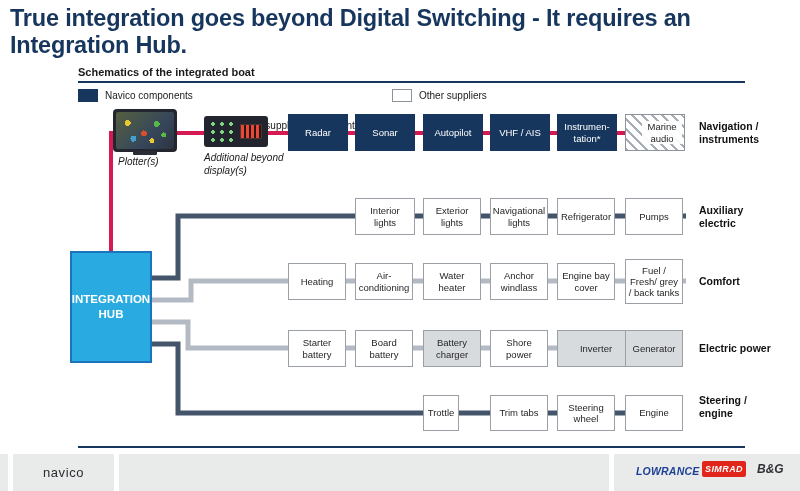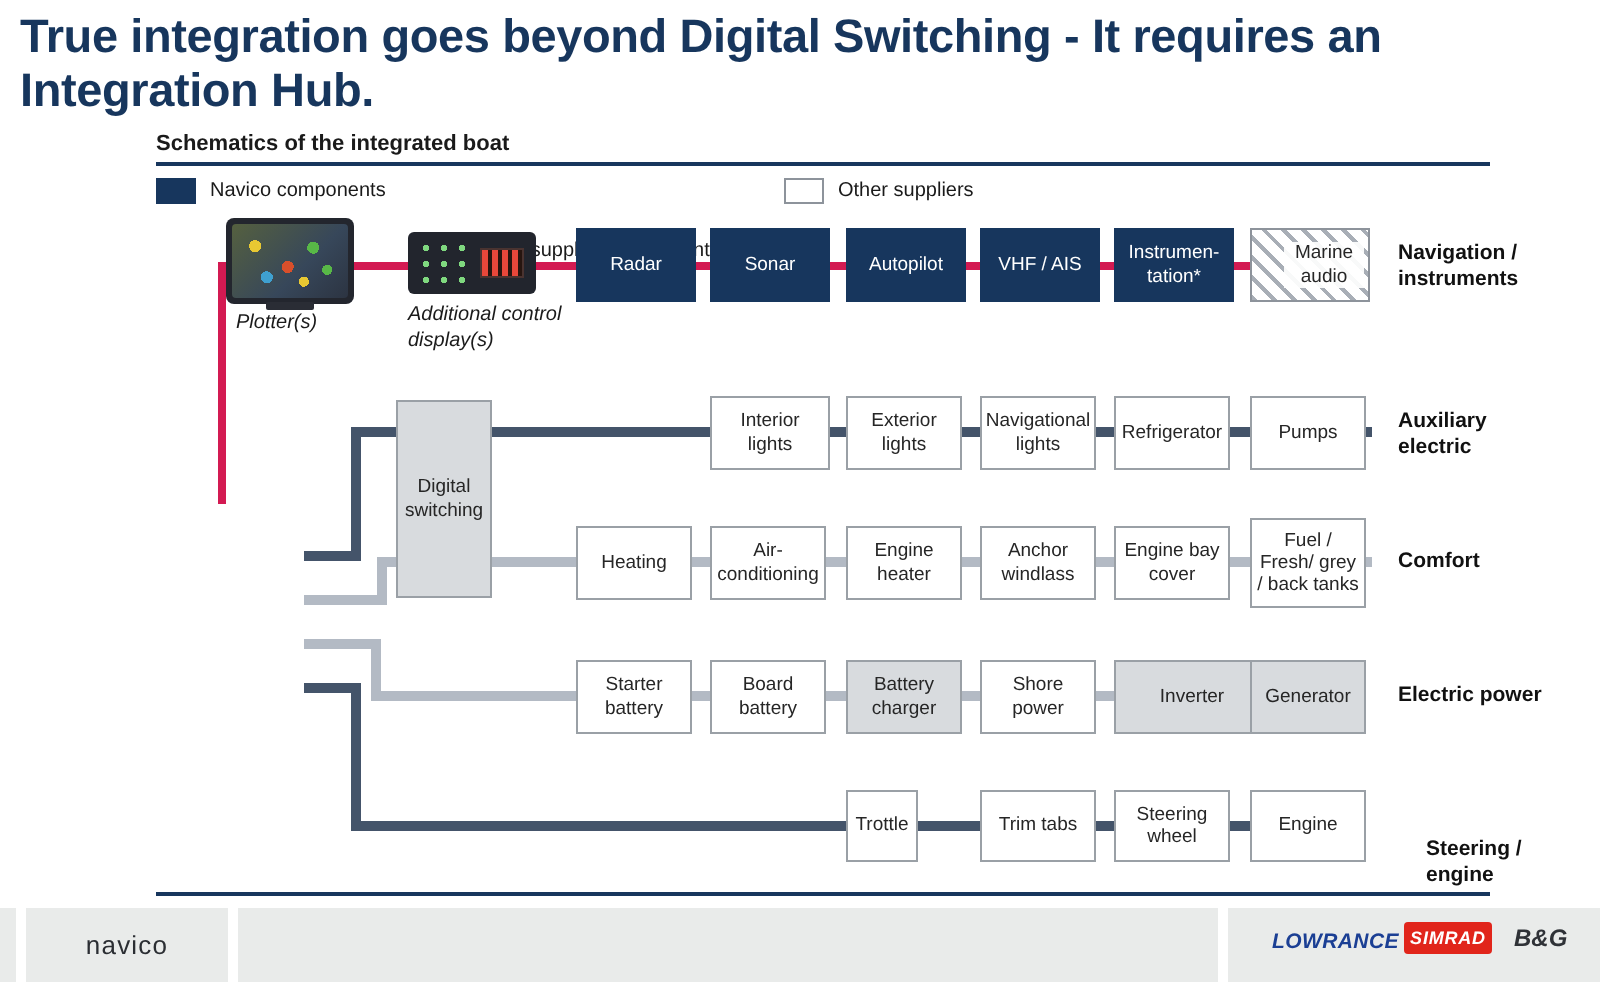--- a/index.html
+++ b/index.html
@@ -114,59 +114,59 @@
 
   <div class="plotter">
     <div class="screen"></div>
   </div>
   <div class="dev-label" style="left:118px;top:156px;">Plotter(s)</div>
 
   <div class="ctrl-display">
     <div class="keys"></div>
     <div class="digits"></div>
   </div>
-  <div class="dev-label" style="left:204px;top:152px;width:82px;">Additional control display(s)</div>
+  <div class="dev-label" style="left:204px;top:152px;width:82px;">Additional beyond display(s)</div>
 
-  <div id="digital-switching">Digital switching</div>
+  <div id="hub">INTEGRATION HUB</div>
 
   <div id="diagram">
       <div class="box navico" style="left: 288px; top: 114px; width: 60px; height: 37px;">Radar</div>
       <div class="box navico" style="left: 355px; top: 114px; width: 60px; height: 37px;">Sonar</div>
       <div class="box navico" style="left: 423px; top: 114px; width: 60px; height: 37px;">Autopilot</div>
       <div class="box navico" style="left: 490px; top: 114px; width: 60px; height: 37px;">VHF / AIS</div>
       <div class="box navico" style="left: 557px; top: 114px; width: 60px; height: 37px;">Instrumen-tation*</div>
       <div class="box hatched" style="left: 625px; top: 114px; width: 60px; height: 37px;">
         <i>Marine audio</i>
       </div>
       <div class="side-label" style="top: 133px;">Navigation / instruments</div>
       <div class="box other" style="left: 355px; top: 198px; width: 60px; height: 37px;">Interior lights</div>
       <div class="box other" style="left: 423px; top: 198px; width: 58px; height: 37px;">Exterior lights</div>
       <div class="box other" style="left: 490px; top: 198px; width: 58px; height: 37px;">Navigational lights</div>
       <div class="box other" style="left: 557px; top: 198px; width: 58px; height: 37px;">Refrigerator</div>
       <div class="box other" style="left: 625px; top: 198px; width: 58px; height: 37px;">Pumps</div>
       <div class="side-label" style="top: 217px;">Auxiliary electric</div>
       <div class="box other" style="left: 288px; top: 263px; width: 58px; height: 37px;">Heating</div>
       <div class="box other" style="left: 355px; top: 263px; width: 58px; height: 37px;">Air-conditioning</div>
-      <div class="box other" style="left: 423px; top: 263px; width: 58px; height: 37px;">Engine heater</div>
+      <div class="box other" style="left: 423px; top: 263px; width: 58px; height: 37px;">Water heater</div>
       <div class="box other" style="left: 490px; top: 263px; width: 58px; height: 37px;">Anchor windlass</div>
       <div class="box other" style="left: 557px; top: 263px; width: 58px; height: 37px;">Engine bay cover</div>
       <div class="box other" style="left: 625px; top: 259px; width: 58px; height: 45px;">Fuel / Fresh/ grey / back tanks</div>
       <div class="side-label" style="top: 281px;">Comfort</div>
       <div class="box other" style="left: 288px; top: 330px; width: 58px; height: 37px;">Starter battery</div>
       <div class="box other" style="left: 355px; top: 330px; width: 58px; height: 37px;">Board battery</div>
       <div class="box supplied" style="left: 423px; top: 330px; width: 58px; height: 37px;">Battery charger</div>
       <div class="box other" style="left: 490px; top: 330px; width: 58px; height: 37px;">Shore power</div>
       <div class="box supplied" style="left: 557px; top: 330px; width: 78px; height: 37px;">Inverter</div>
       <div class="box supplied" style="left: 625px; top: 330px; width: 58px; height: 37px;">Generator</div>
       <div class="side-label" style="top: 348px;">Electric power</div>
       <div class="box other" style="left: 423px; top: 395px; width: 36px; height: 36px;">Trottle</div>
       <div class="box other" style="left: 490px; top: 395px; width: 58px; height: 36px;">Trim tabs</div>
       <div class="box other" style="left: 557px; top: 395px; width: 58px; height: 36px;">Steering wheel</div>
       <div class="box other" style="left: 625px; top: 395px; width: 58px; height: 36px;">Engine</div>
-      <div class="side-label" style="top: 431px; margin-left: 14px;">Steering / engine</div>
+      <div class="side-label" style="top: 407px;">Steering / engine</div>
     </div>
 
   <div id="footer-rule"></div>
   <div class="foot-seg" style="left:0;width:8px;"></div>
   <div class="foot-seg" style="left:13px;width:101px;"></div>
   <div class="foot-seg" style="left:119px;width:490px;"></div>
   <div class="foot-seg" style="left:614px;width:186px;"></div>
   <div id="brand">navico</div>
   <div id="lowrance">LOWRANCE</div>
   <div id="simrad">SIMRAD</div>

